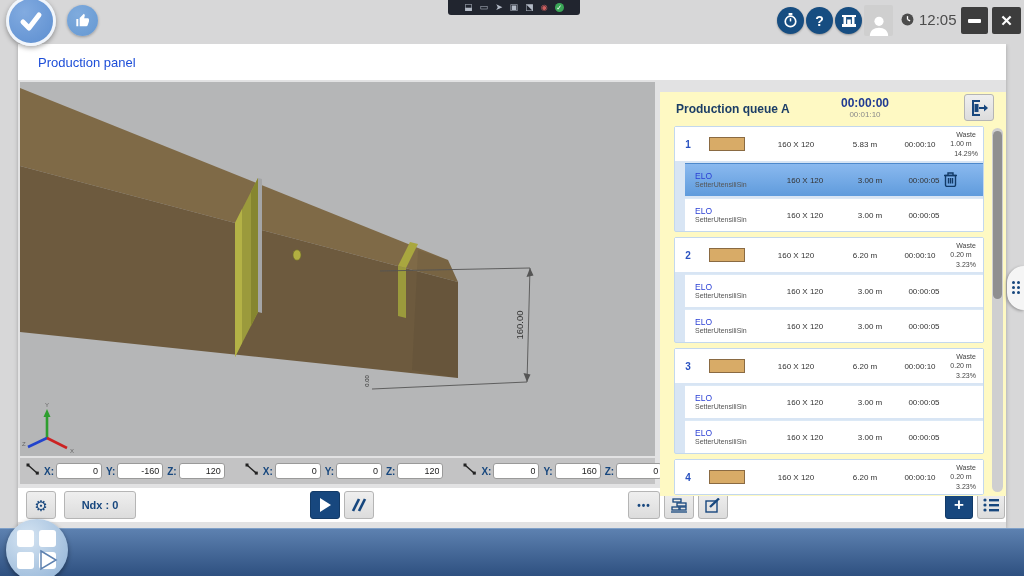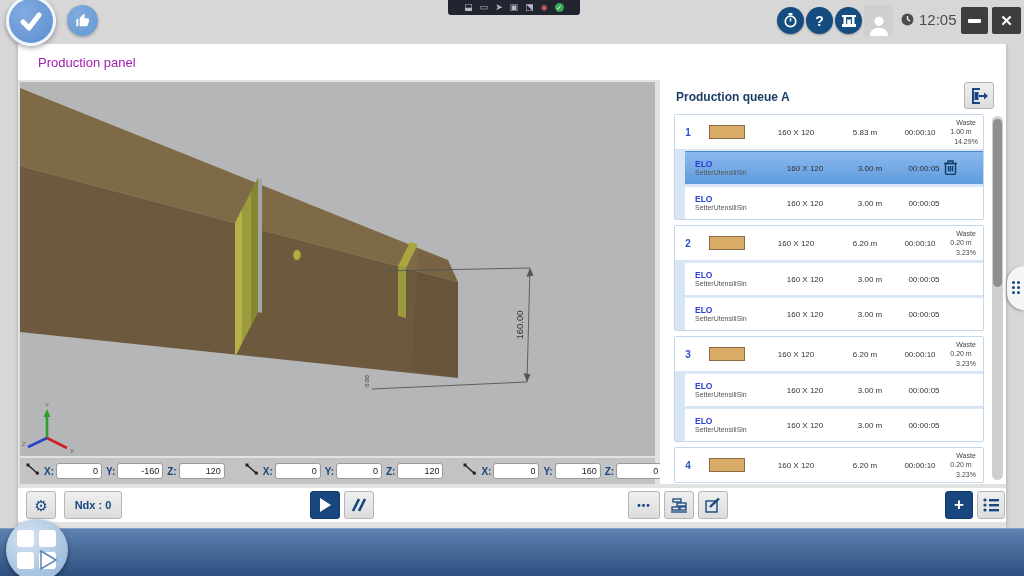--- a/index.html
+++ b/index.html
@@ -28,21 +28,21 @@
   #clock-ic { position:absolute; left:901px; top:13px; }
   #time-txt { position:absolute; left:919px; top:11px; font-size:15px; color:#4c4c4c; }
   .win-btn { position:absolute; top:7px; height:27px; background:#3d3d3d; border-radius:2px; color:#fff;
      display:flex; align-items:center; justify-content:center; cursor:pointer; font-weight:bold; }
   #min-btn { left:961px; width:27px; }
   #close-btn { left:992px; width:29px; font-size:15px; }
 
   
   #card { position:absolute; left:18px; top:44px; width:988px; height:484px; background:#ffffff;
      box-shadow:0 1px 4px rgba(0,0,0,.25); }
-  #page-title { position:absolute; left:20px; top:11px; font-size:13px; color:#a21caf; }
+  #page-title { position:absolute; left:20px; top:11px; font-size:13px; color:#1d4ed8; }
   #workspace { position:absolute; left:0; top:36px; right:0; bottom:0; background:#e2e2e3; }
 
   
   #viewport { position:absolute; left:2px; top:2px; width:635px; height:374px; background:#b5b6b7; overflow:hidden; }
 
   
   #coordbar { position:absolute; left:2px; top:378px; width:635px; height:26px; background:#c3c3c4;
      display:flex; align-items:center; gap:6px; padding:0 6px; }
   .coord-group { display:flex; align-items:center; gap:4px; margin-right:14px; }
   .coord-field { display:flex; align-items:center; gap:2px; }
@@ -51,40 +51,40 @@
      font-size:9px; text-align:right; padding-right:3px; color:#222; font-family:"Liberation Sans",sans-serif; }
   #coord-close { margin-left:auto; width:21px; height:21px; border-radius:50%; background:#1a5aa0; color:#fff;
      font-size:11px; font-weight:bold; display:flex; align-items:center; justify-content:center; cursor:pointer; }
 
   
   #actionrow { position:absolute; left:0; top:408px; right:0; height:34px; background:#ffffff; }
   .a-btn { position:absolute; top:3px; height:28px; background:linear-gradient(#efefef,#dcdcdc);
      border:1px solid #b5b5b5; border-radius:3px; display:flex; align-items:center; justify-content:center;
      cursor:pointer; color:#17477e; }
   .a-dark { background:#17477e; border-color:#123a67; color:#fff; }
-  #ndx-btn { left:46px; width:58px; font-size:11px; font-weight:bold; color:#17477e; }
-
-  
-  #queuepanel { position:absolute; left:642px; top:0; width:346px; height:404px; background:#ffffff; }
+  #ndx-btn { left:46px; width:72px; font-size:11px; font-weight:bold; color:#17477e; }
+
+  
+  #queuepanel { position:absolute; left:642px; top:12px; width:346px; height:404px; background:#fef9c3; }
   #q-title { position:absolute; left:16px; top:10px; font-size:12px; font-weight:bold; color:#1c3e66; }
   #q-timer { position:absolute; left:150px; top:4px; width:110px; text-align:center; }
   #q-timer-main { font-size:12px; font-weight:bold; color:#1f3a93; }
   #q-timer-sub { font-size:8px; color:#8a8a8a; }
   #q-export { position:absolute; right:12px; top:2px; width:30px; height:27px; }
   #q-list { position:absolute; left:14px; top:34px; width:310px; bottom:0; overflow:hidden; }
   .q-group { background:#d8e5f4; border:1px solid #c3d8ee; border-radius:2px; margin-top:0; margin-bottom:5px; }
   .q-row { background:#ffffff; height:33px; display:grid; align-items:center; font-size:8px; color:#333; }
   .q-header { height:34px; grid-template-columns:26px 52px 86px 52px 58px 1fr; }
   .q-sub { margin-left:10px; margin-top:2px; grid-template-columns:80px 80px 50px 58px 1fr; border-top:1px solid #dce9f6; }
   .q-sub.selected { background:linear-gradient(#8ab9ef,#5f9bdc); border-top-color:#4d89cc; }
   .q-num { text-align:center; font-weight:bold; color:#2a52c0; font-size:10px; }
   .swatch { width:36px; height:14px; background:#d8ab67; border:1px solid #8a6a42; margin-left:8px; }
   .q-cell { text-align:center; }
   .q-name { padding-left:10px; line-height:1.2; }
-  .q-name .nm { font-weight:bold; color:#2a3fd4; font-size:8.5px; }
+  .q-name .nm { font-weight:normal; color:#2a3fd4; font-size:8.5px; }
   .q-name .ds { color:#555; font-size:7px; }
   .q-waste { text-align:center; font-size:7px; color:#444; line-height:1.3; }
   .q-waste .wa { display:inline-block; margin-right:10px; }
   .q-trash { position:absolute; right:26px; cursor:pointer; }
   #q-scroll { position:absolute; right:3px; top:36px; width:11px; bottom:4px; background:#cfcfd0; border-radius:6px; }
   #q-thumb { position:absolute; left:1px; top:3px; width:9px; height:168px; background:#8f8f90; border-radius:5px; cursor:pointer; }
 
   
   #edge-handle { position:absolute; right:0; top:266px; width:17px; height:44px; background:#f5f5f5;
      border-radius:22px 0 0 22px; box-shadow:-1px 1px 3px rgba(0,0,0,.3); z-index:30; cursor:pointer;
@@ -322,20 +322,24 @@
           <rect x="6" y="1" width="10" height="2.4"></rect>
               <rect x="6" y="6" width="10" height="2.4"></rect>
           <rect x="6" y="11" width="10" height="2.4"></rect>
             </g>
           </svg>
       </div>
     </div>
 
     <div id="queuepanel">
       <div id="q-title">Production queue A</div>
+      <div id="q-timer">
+        <div id="q-timer-main">00:00:00</div>
+        <div id="q-timer-sub">00:01:10</div>
+      </div>
       <div class="a-btn" id="q-export">
         <svg width="17" height="16" viewBox="0 0 17 16">
           <path d="M9 1 H2 V15 H9" fill="none" stroke="#17477e" stroke-width="2"></path>
           <rect x="3.5" y="4" width="4" height="8" fill="#17477e"></rect>
           <line x1="8" y1="8" x2="15" y2="8" stroke="#17477e" stroke-width="2"></line>
           <polygon points="13,4.5 17,8 13,11.5" fill="#17477e"></polygon>
           </svg>
       </div>
       <div id="q-list">
           <div class="q-group">

